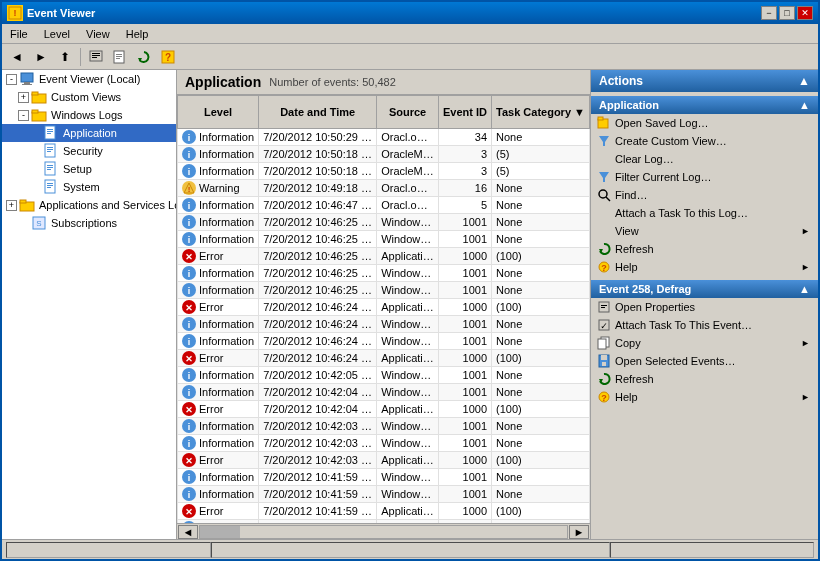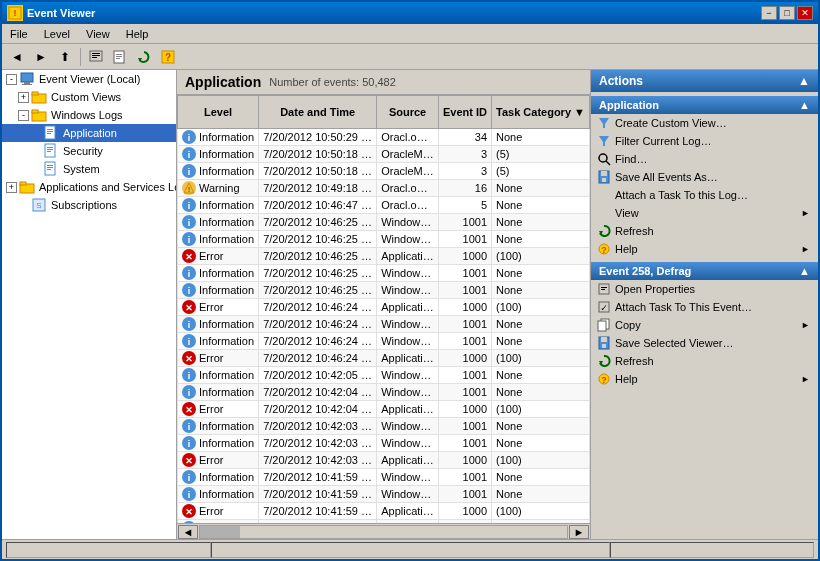--- a/index.html
+++ b/index.html
@@ -420,20 +420,31 @@
           </div>
           <div class="tree-item">
             <span style="display: inline-block; width: 24px;"></span>
             <span style="display: inline-block; width: 11px;"></span>
             <span style="display: inline-block; width: 16px; height: 16px; margin-right: 2px; flex-shrink: 0;"><svg width="16" height="16">
                 <rect x="2" y="1" width="10" height="13" fill="#ffffff" stroke="#4a90d9" stroke-width="1"></rect>
                 <rect x="4" y="4" width="6" height="1" fill="#4a90d9"></rect>
                 <rect x="4" y="6" width="6" height="1" fill="#4a90d9"></rect>
                 <rect x="4" y="8" width="4" height="1" fill="#4a90d9"></rect>
               </svg></span>
+            <span>Setup</span>
+          </div>
+          <div class="tree-item">
+            <span style="display: inline-block; width: 24px;"></span>
+            <span style="display: inline-block; width: 11px;"></span>
+            <span style="display: inline-block; width: 16px; height: 16px; margin-right: 2px; flex-shrink: 0;"><svg width="16" height="16">
+                <rect x="2" y="1" width="10" height="13" fill="#ffffff" stroke="#4a90d9" stroke-width="1"></rect>
+                <rect x="4" y="4" width="6" height="1" fill="#4a90d9"></rect>
+                <rect x="4" y="6" width="6" height="1" fill="#4a90d9"></rect>
+                <rect x="4" y="8" width="4" height="1" fill="#4a90d9"></rect>
+              </svg></span>
             <span>System</span>
           </div>
           <div class="tree-item">
             <span style="display: inline-block; width: 12px;"></span>
             <span class="tree-expand">+</span>
             <span style="display: inline-block; width: 16px; height: 16px; margin-right: 2px; flex-shrink: 0;"><svg width="16" height="16">
                 <rect x="1" y="5" width="14" height="9" fill="#ffcc00" stroke="#cc8800" stroke-width="1"></rect>
                 <rect x="1" y="3" width="6" height="3" fill="#ffcc00" stroke="#cc8800" stroke-width="1"></rect>
               </svg></span>
             <span>Applications and Services Logs</span>
@@ -906,51 +917,53 @@
 
       <div class="section-header">
         <span>Application</span>
         <span style="cursor:pointer;">▲</span>
       </div>
 
       <div id="section1-items">
           <div class="action-item">
             <span style="position: absolute; left: 6px; display: flex;">
               <svg width="14" height="14">
+                <rect x="1" y="3" width="10" height="9" fill="#ffcc00" stroke="#cc8800" stroke-width="1"></rect>
+                <rect x="1" y="1" width="5" height="3" fill="#ffcc00" stroke="#cc8800" stroke-width="1"></rect>
+              </svg>
+            </span>
+            <span>Open Saved Log…</span>
+          </div>
+          <div class="action-item">
+            <span style="position: absolute; left: 6px; display: flex;">
+              <svg width="14" height="14">
                 <polygon points="2,2 12,2 8,8 8,12 6,12 6,8" fill="#4a90d9"></polygon>
               </svg>
             </span>
             <span>Create Custom View…</span>
+          </div>
+          <div class="action-item">
+            <span>Clear Log…</span>
           </div>
           <div class="action-item">
             <span style="position: absolute; left: 6px; display: flex;">
               <svg width="14" height="14">
                 <polygon points="2,2 12,2 8,8 8,12 6,12 6,8" fill="#4a90d9"></polygon>
               </svg>
             </span>
             <span>Filter Current Log…</span>
           </div>
           <div class="action-item">
             <span style="position: absolute; left: 6px; display: flex;">
               <svg width="14" height="14">
                 <circle cx="6" cy="6" r="4" fill="none" stroke="#000" stroke-width="1.5"></circle>
                 <line x1="9" y1="9" x2="13" y2="13" stroke="#000" stroke-width="1.5"></line>
               </svg>
             </span>
             <span>Find…</span>
-          </div>
-          <div class="action-item">
-            <span style="position: absolute; left: 6px; display: flex;">
-              <svg width="14" height="14">
-                <rect x="2" y="1" width="10" height="12" fill="#4a90d9" stroke="#2060a0" stroke-width="1"></rect>
-                <rect x="4" y="1" width="6" height="5" fill="#d4d0c8"></rect>
-                <rect x="5" y="8" width="4" height="4" fill="#d4d0c8"></rect>
-              </svg>
-            </span>
-            <span>Save All Events As…</span>
           </div>
           <div class="action-item">
             <span>Attach a Task To this Log…</span>
           </div>
           <div class="action-item">
             <span>View</span>
             <span class="action-arrow">►</span>
           </div>
           <div class="action-item">
             <span style="position: absolute; left: 6px; display: flex;">
@@ -1009,21 +1022,21 @@
             <span class="action-arrow">►</span>
           </div>
           <div class="action-item">
             <span style="position: absolute; left: 6px; display: flex;">
               <svg width="14" height="14">
                 <rect x="2" y="1" width="10" height="12" fill="#4a90d9" stroke="#2060a0" stroke-width="1"></rect>
                 <rect x="4" y="1" width="6" height="5" fill="#d4d0c8"></rect>
                 <rect x="5" y="8" width="4" height="4" fill="#d4d0c8"></rect>
               </svg>
             </span>
-            <span>Save Selected Viewer…</span>
+            <span>Open Selected Events…</span>
           </div>
           <div class="action-item">
             <span style="position: absolute; left: 6px; display: flex;">
               <svg width="14" height="14">
                 <path d="M7 2 A5 5 0 1 1 3 9" fill="none" stroke="#006600" stroke-width="2"></path>
                 <polygon points="2,7 4,11 6,7" fill="#006600"></polygon>
               </svg>
             </span>
             <span>Refresh</span>
           </div>

